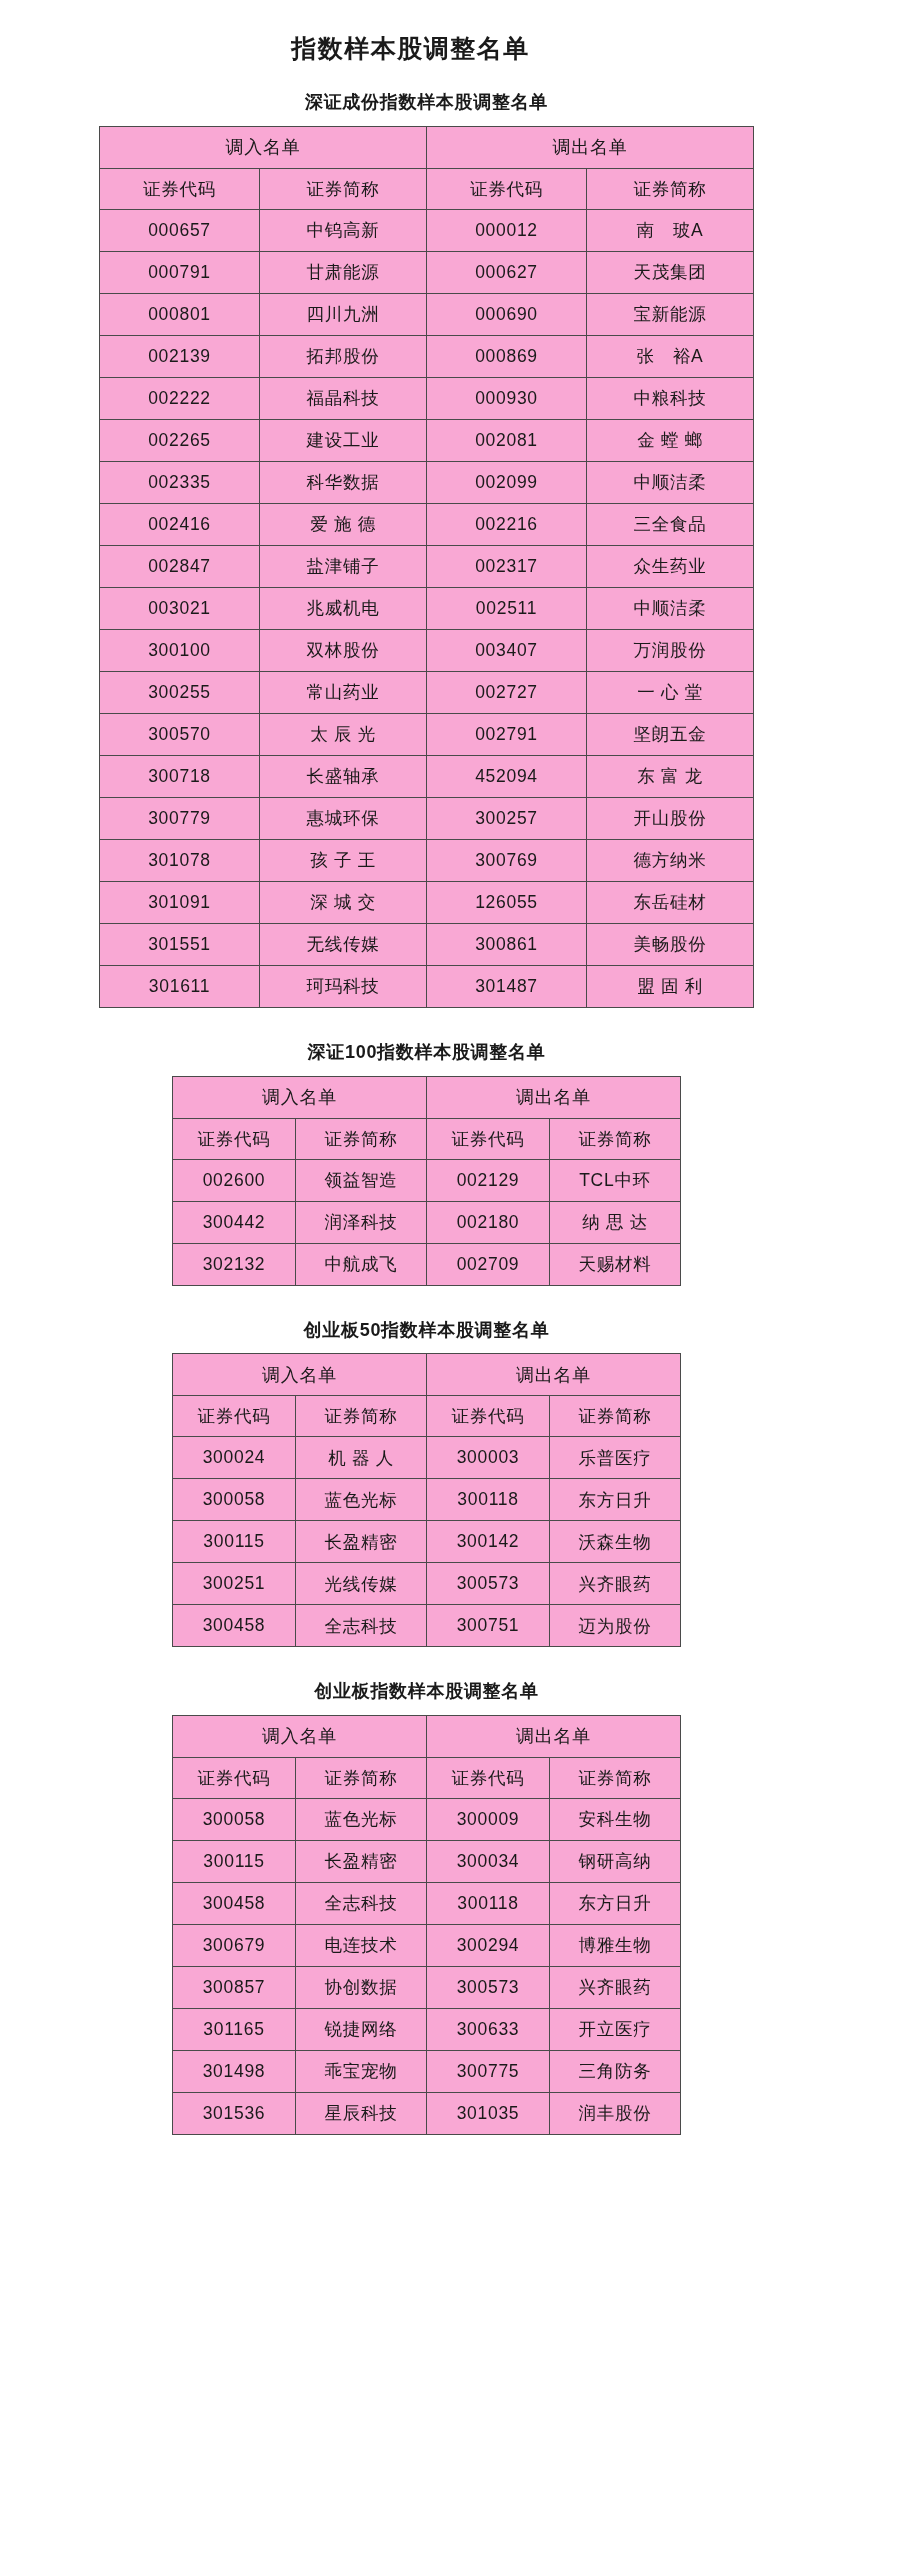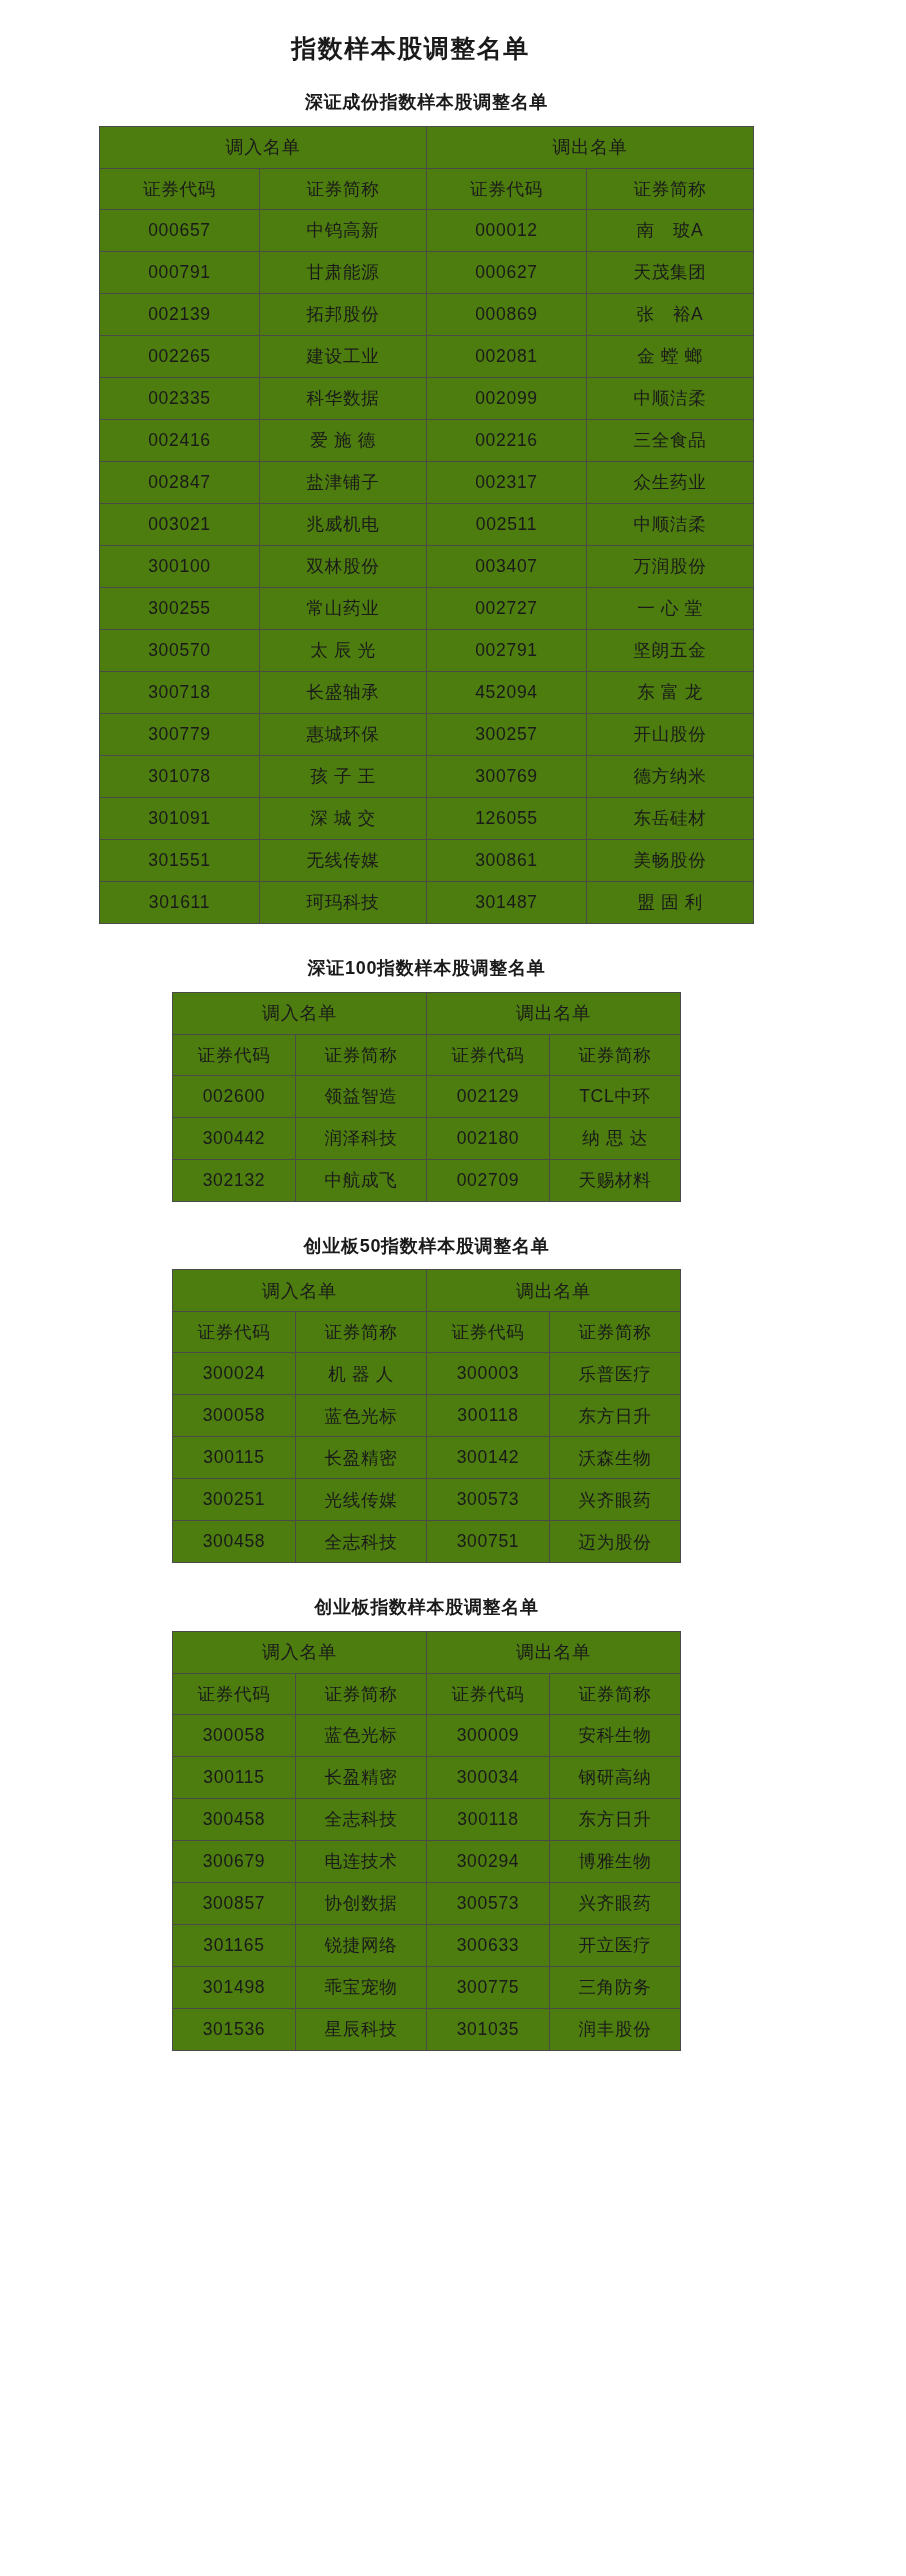--- a/index.html
+++ b/index.html
@@ -32,21 +32,21 @@
   .section-title {
     text-align: center;
     font-size: 18px;
     font-weight: bold;
     letter-spacing: 0.7px;
     margin: 0 0 11.7px 0;
   }
   table.adj {
     border-collapse: collapse;
     margin: 0 auto;
-    background: #4d7c0f;
+    background: #f9a8d4;
   }
   table.adj td, table.adj th {
     border: 0.7px solid #4a4a4a;
     text-align: center;
     vertical-align: middle;
     font-weight: normal;
     font-size: 17.5px;
     letter-spacing: 0.7px;
   }
   table.adj th.group {
@@ -98,24 +98,36 @@
               <td class="cell w-code">000012</td>
               <td class="cell w-name">南　玻A</td>
             </tr>
             <tr>
               <td class="cell w-code">000791</td>
               <td class="cell w-name">甘肃能源</td>
               <td class="cell w-code">000627</td>
               <td class="cell w-name">天茂集团</td>
             </tr>
             <tr>
+              <td class="cell w-code">000801</td>
+              <td class="cell w-name">四川九洲</td>
+              <td class="cell w-code">000690</td>
+              <td class="cell w-name">宝新能源</td>
+            </tr>
+            <tr>
               <td class="cell w-code">002139</td>
               <td class="cell w-name">拓邦股份</td>
               <td class="cell w-code">000869</td>
               <td class="cell w-name">张　裕A</td>
+            </tr>
+            <tr>
+              <td class="cell w-code">002222</td>
+              <td class="cell w-name">福晶科技</td>
+              <td class="cell w-code">000930</td>
+              <td class="cell w-name">中粮科技</td>
             </tr>
             <tr>
               <td class="cell w-code">002265</td>
               <td class="cell w-name">建设工业</td>
               <td class="cell w-code">002081</td>
               <td class="cell w-name">金 螳 螂</td>
             </tr>
             <tr>
               <td class="cell w-code">002335</td>
               <td class="cell w-name">科华数据</td>

